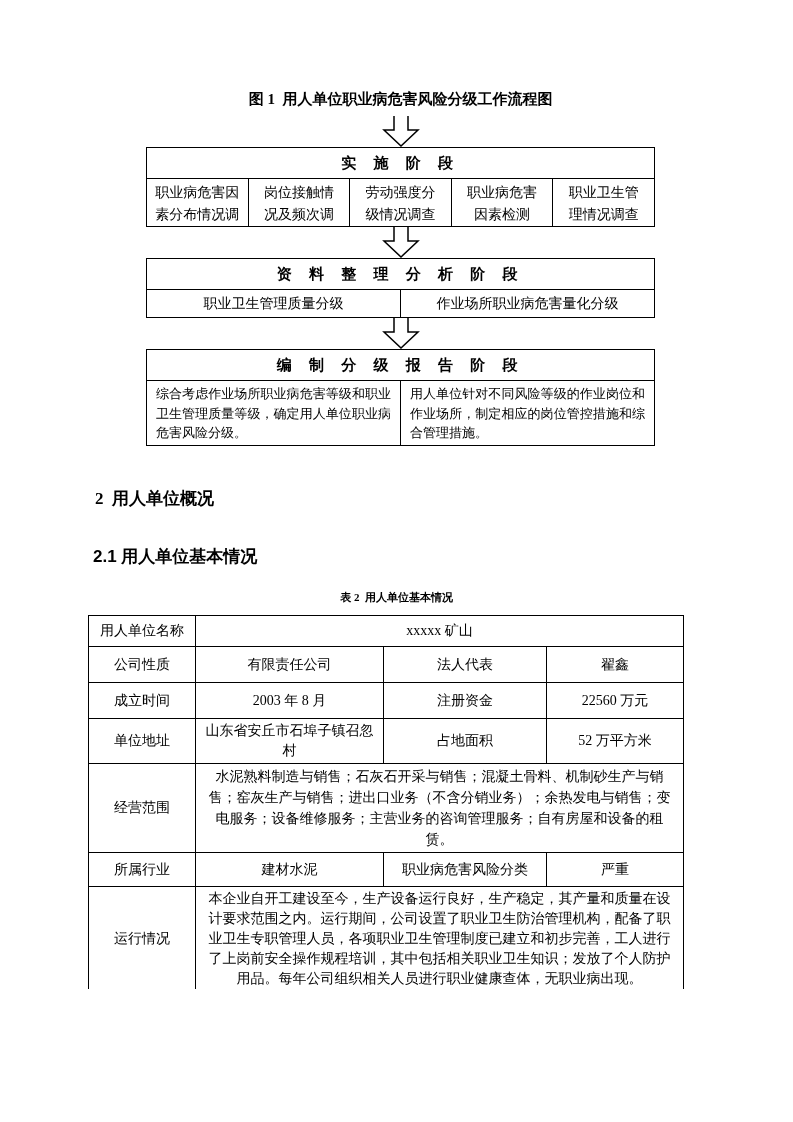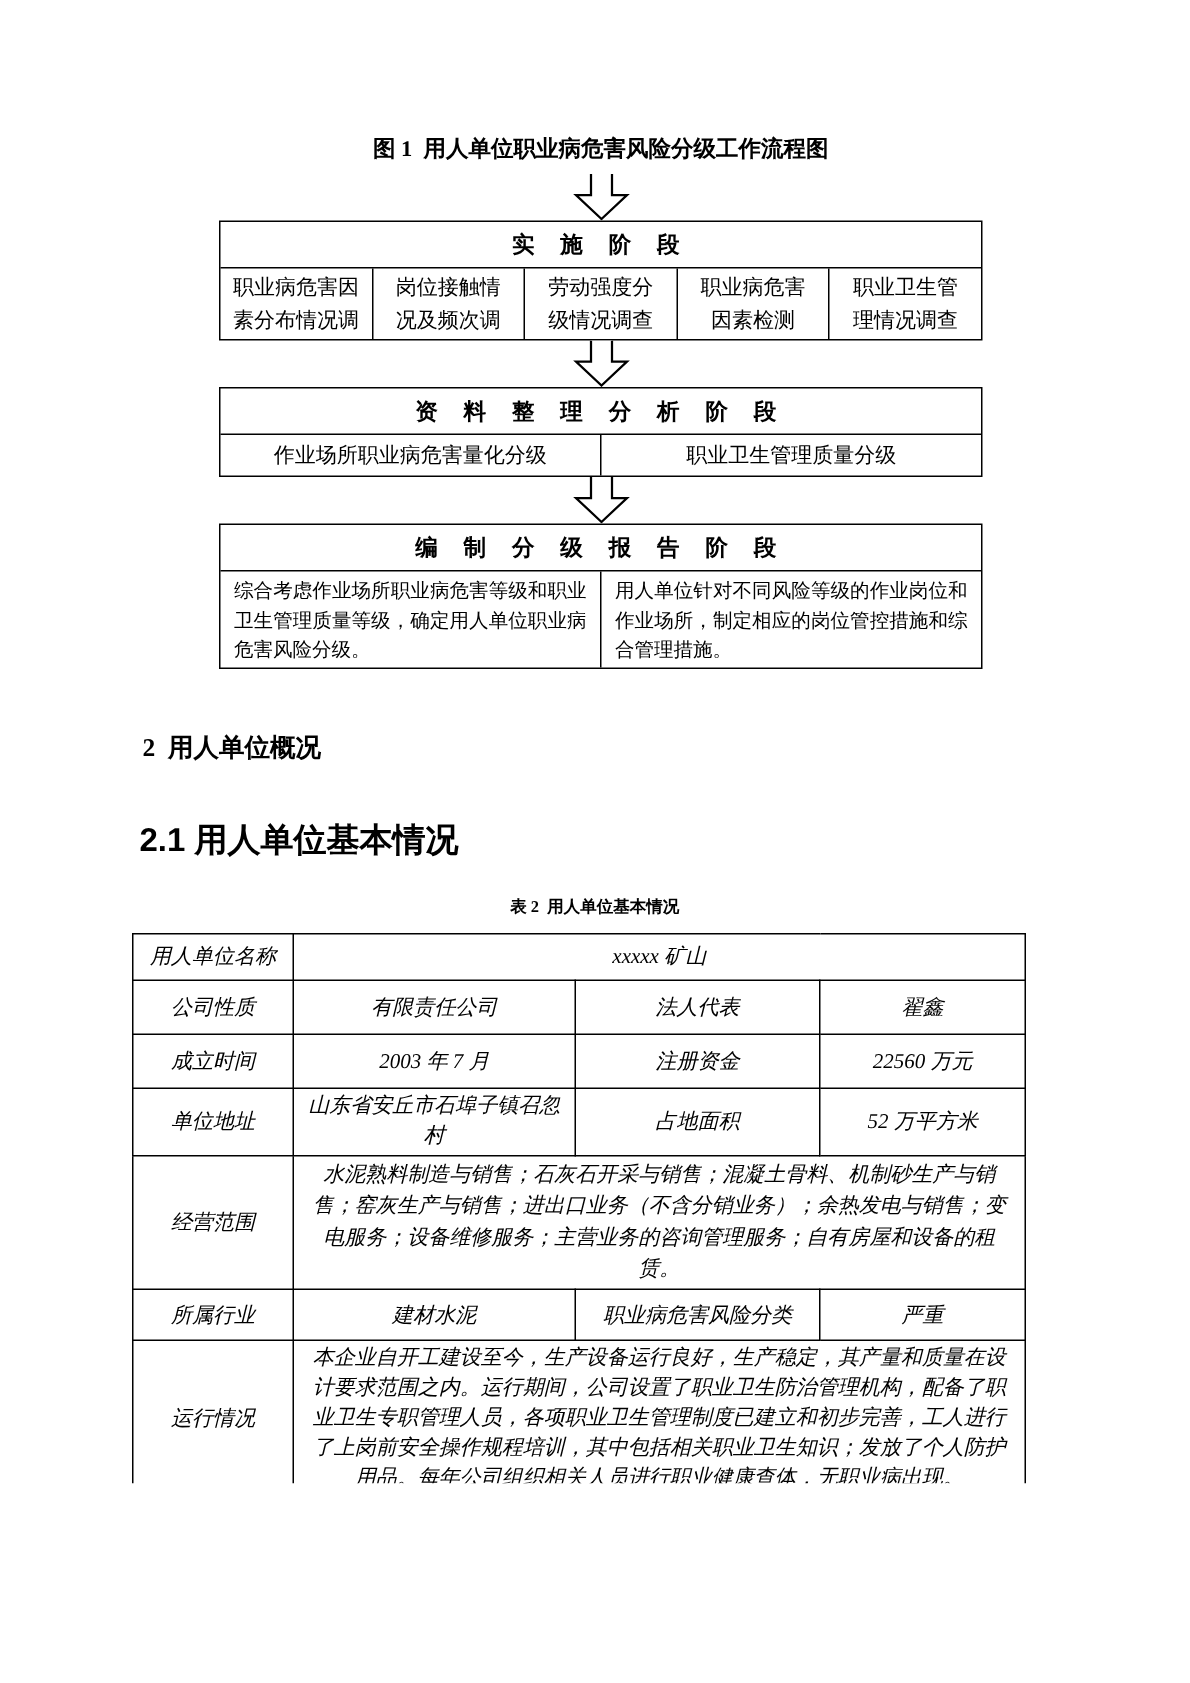--- a/index.html
+++ b/index.html
@@ -50,38 +50,37 @@
   .flow-arrow svg { display:block; }
   
   .h2 {
     margin:41px 0 0 95px;
     font-family:Liberation Serif, serif;
     font-weight:bold; font-size:17px; white-space:pre;
   }
   .h3 {
     margin:35px 0 0 93px;
     font-family:"Liberation Sans","DejaVu Sans",sans-serif;
-    font-weight:bold; font-size:22px; white-space:pre;
+    font-weight:bold; font-size:17px; white-space:pre;
   }
   .tbl-caption {
     margin-top:22px;
     text-align:center;
     font-weight:bold; font-size:11px; white-space:pre;
   }
   
   table.info {
     border-collapse:collapse; table-layout:fixed;
     width:595px; margin:10px 0 0 88px;
   }
   table.info td {
     border:1px solid #000;
     font-size:14px; text-align:center; vertical-align:middle;
     padding:2px 6px; box-sizing:border-box;
     overflow:hidden;
-    font-style:italic;
   }
   td.longtext {
     text-align:justify;
     line-height:21px;
     padding:2px 9px;
   }
   td.runtext { line-height:20px; }
   .pagenum {
     position:absolute; top:1060px; right:76px;
     font-size:12.5px;
@@ -126,22 +125,22 @@
 
     <div class="flow-arrow">
       <svg width="44" height="31" viewBox="0 0 44 31">
         <path d="M15 0 V14 H5 L22 30 L39 14 H29 V0" fill="#ffffff" stroke="#000000" stroke-width="1.5"></path>
       </svg>
     </div>
 
     <div class="stage s3">
       <div class="stage-header">资 料 整 理 分 析 阶 段</div>
       <div class="stage-cells">
+        <div class="fcell">职业卫生管理质量分级</div>
         <div class="fcell">作业场所职业病危害量化分级</div>
-        <div class="fcell">职业卫生管理质量分级</div>
       </div>
     </div>
 
     <div class="flow-arrow">
       <svg width="44" height="31" viewBox="0 0 44 31">
         <path d="M15 0 V14 H5 L22 30 L39 14 H29 V0" fill="#ffffff" stroke="#000000" stroke-width="1.5"></path>
       </svg>
     </div>
 
     <div class="stage s4">
@@ -172,21 +171,21 @@
       <td colspan="3">xxxxx 矿山</td>
     </tr>
     <tr style="height:36px">
       <td>公司性质</td>
       <td>有限责任公司</td>
       <td>法人代表</td>
       <td>翟鑫</td>
     </tr>
     <tr style="height:36px">
       <td>成立时间</td>
-      <td>2003 年 7 月</td>
+      <td>2003 年 8 月</td>
       <td>注册资金</td>
       <td>22560 万元</td>
     </tr>
     <tr style="height:44px">
       <td>单位地址</td>
       <td style="line-height:20px">山东省安丘市石埠子镇召忽村</td>
       <td>占地面积</td>
       <td>52 万平方米</td>
     </tr>
     <tr style="height:64px">

